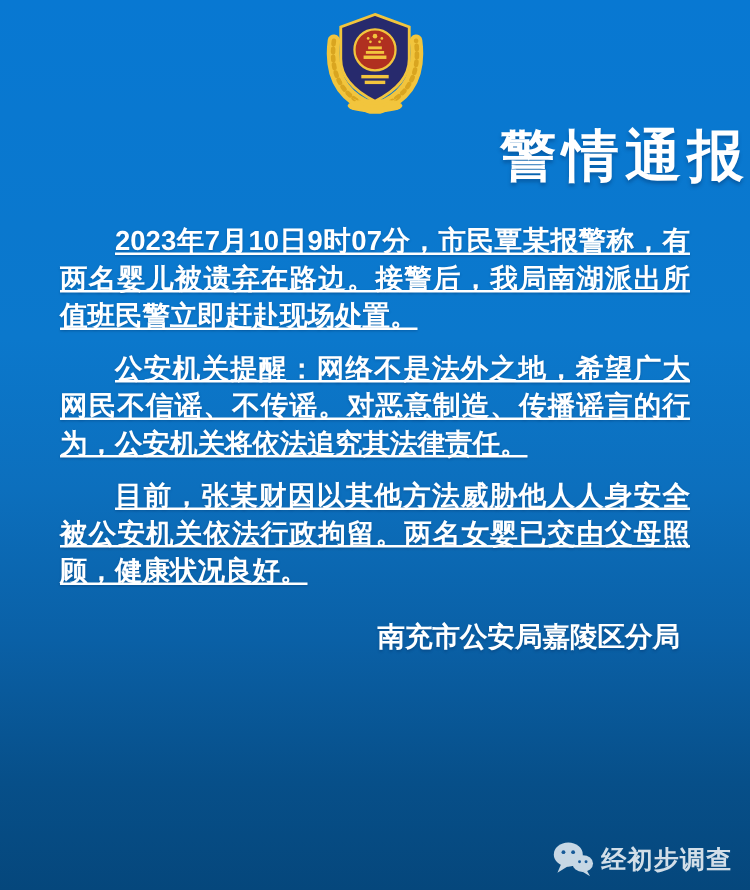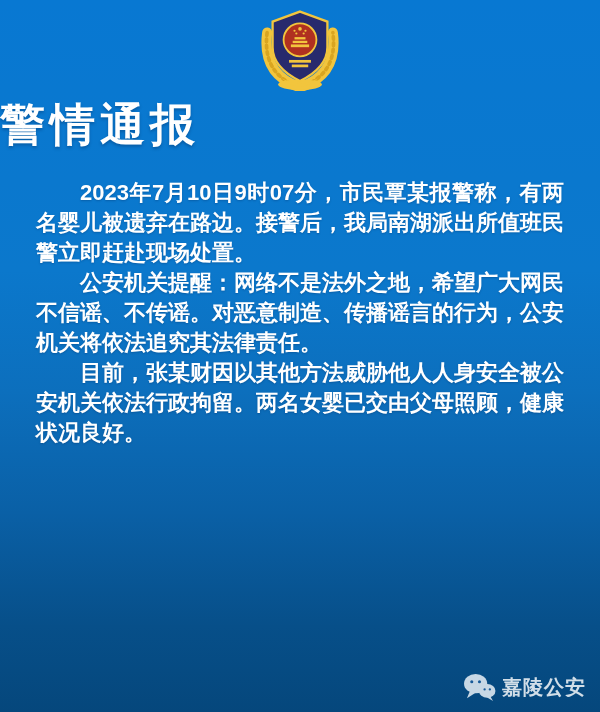--- a/index.html
+++ b/index.html
@@ -11,37 +11,37 @@
     background:linear-gradient(180deg,#0878d2 0%,#0b78cc 38%,#0c6fbd 55%,#0a60a6 72%,#074f89 88%,#05477c 100%);
     font-family:"Liberation Sans","DejaVu Sans",sans-serif;
     color:#ffffff;
   }
   .badge-wrap{
     display:flex;justify-content:center;
     padding-top:7px;
   }
   .badge-wrap svg{width:94px;height:84px;display:block;}
   .title{
-    text-align:left;
+    text-align:right;
     font-size:45px;
     font-weight:bold;
     letter-spacing:5px;
     margin-top:8px;
     line-height:52px;
     text-shadow:0 2px 3px rgba(0,40,90,.35);
   }
   .body-text{
     margin:27px 36px 0 36px;
     font-size:22px;
     font-weight:bold;
     line-height:30px;
     text-align:justify;
     text-shadow:0 1px 2px rgba(0,40,90,.3);
   }
-  .body-text p{margin:0;text-indent:2em;}
+  .body-text p{margin:12px;text-indent:2em;text-decoration:underline;}
   .signature{
     margin-top:22px;
     padding-right:56px;
     display:flex;
     flex-direction:column;
     align-items:flex-end;
     font-size:22px;
     font-weight:bold;
     line-height:32px;
     text-shadow:0 1px 2px rgba(0,40,90,.3);
@@ -100,30 +100,31 @@
   <div class="title">警情通报</div>
 
   <div class="body-text">
     <p>2023年7月10日9时07分，市民覃某报警称，有两名婴儿被遗弃在路边。接警后，我局南湖派出所值班民警立即赶赴现场处置。</p>
     <p>公安机关提醒：网络不是法外之地，希望广大网民不信谣、不传谣。对恶意制造、传播谣言的行为，公安机关将依法追究其法律责任。</p>
     <p>目前，张某财因以其他方法威胁他人人身安全被公安机关依法行政拘留。两名女婴已交由父母照顾，健康状况良好。</p>
   </div>
 
   <div class="signature">
     <div class="signature-inner">
+      <div>南充市公安局嘉陵区分局</div>
     </div>
   </div>
 
   <div class="watermark">
     <svg viewBox="0 0 34 30" aria-hidden="true">
       <ellipse cx="13" cy="11" rx="12" ry="10" fill="#f2f7fb"></ellipse>
       <path d="M7,19 L4,26 L13,20.5 Z" fill="#f2f7fb"></path>
       <circle cx="9" cy="9" r="1.6" fill="#1c5e9e"></circle>
       <circle cx="17" cy="9" r="1.6" fill="#1c5e9e"></circle>
       <ellipse cx="25" cy="18.5" rx="8.5" ry="7" fill="#f2f7fb"></ellipse>
       <path d="M28.5,24.5 L31,29 L24.5,25 Z" fill="#f2f7fb"></path>
       <circle cx="22.3" cy="17" r="1.2" fill="#1c5e9e"></circle>
       <circle cx="27.7" cy="17" r="1.2" fill="#1c5e9e"></circle>
     </svg>
-    <span>嘉陵公安</span>
+    <span>经初步调查</span>
   </div>
 
 </div>
 
 </body></html>

